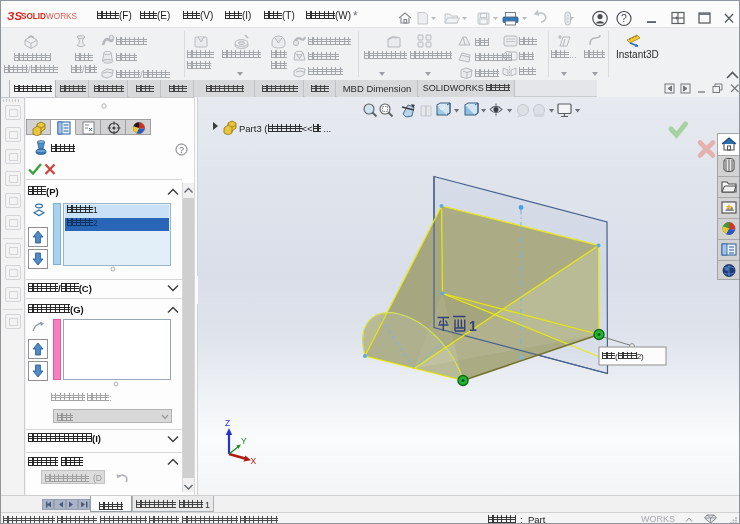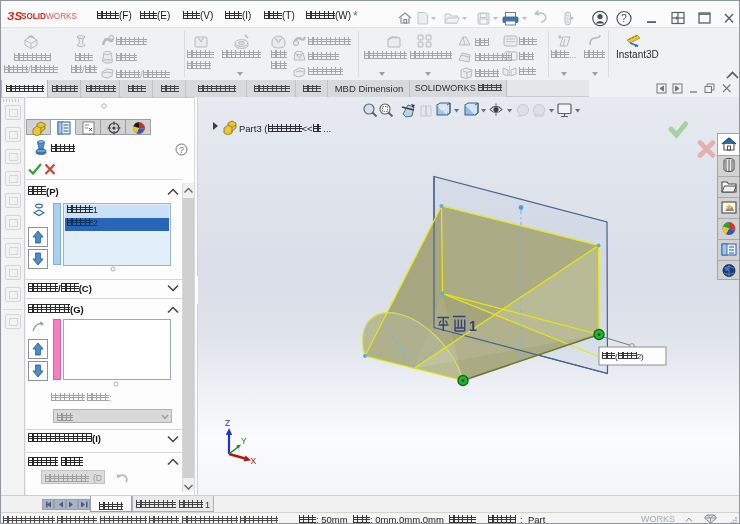--- a/index.html
+++ b/index.html
@@ -8,21 +8,21 @@
 .jp{display:inline-block;height:8px;opacity:.9;background-image:repeating-linear-gradient(0deg,currentColor 0 1px,transparent 1px 2.7px),repeating-linear-gradient(90deg,currentColor 0 1px,transparent 1px 4.5px)}
 .jp7{display:inline-block;height:7px;opacity:.85;background-image:repeating-linear-gradient(0deg,currentColor 0 1px,transparent 1px 2.7px),repeating-linear-gradient(90deg,currentColor 0 1px,transparent 1px 4.5px)}
 
 #title{left:0;top:0;width:738px;height:27px;background:#fbfbfb;border-bottom:1px solid #e3e3e3}
 .menu{position:absolute;top:9px;font-size:10px;color:#1b1b1b}
 
 #ribbon{left:0;top:27px;width:738px;height:52px;background:#f0f1f2}
 .rsep{position:absolute;top:3px;width:1px;height:46px;background:#dcdcdc}
 .rtxt{position:absolute;font-size:9px;color:#9ba0a5;white-space:nowrap}
 
-#tabs{left:0;top:79px;width:588px;height:17px;background:linear-gradient(90deg,#d9dbdd 0 506px,#e4e6e9 506px 100%);border-bottom:1px solid #c9cbce}
+#tabs{left:8px;top:79px;width:588px;height:17px;background:linear-gradient(90deg,#d9dbdd 0 506px,#e4e6e9 506px 100%);border-bottom:1px solid #c9cbce}
 .tab{position:absolute;top:0;height:17px;background:#d7d9db;border-right:1px solid #bfc1c4;color:#2c2c2c;font-size:9.5px;text-align:center;line-height:17px;white-space:nowrap;overflow:hidden}
 .tab.on{background:#f2f3f4;border-right:1px solid #b5b7ba;border-left:1px solid #b5b7ba}
 
 #lstrip{left:0;top:96px;width:24px;height:398px;background:#f3f3f3;border-right:1px solid #cdcfd2;border-top:1px solid #c6c8ca}
 #pm{left:25px;top:96px;width:168px;height:398px;background:#fdfdfd;border-top:1px solid #c6c8ca}
 .pmtab{position:absolute;top:21px;width:25px;height:16px;background:#d2d2d2;border:1px solid #9d9fa2;border-left:none}
 .pmtab.on{background:#fdfdfd;border-bottom:1px solid #fdfdfd}
 .btnud{position:absolute;left:2px;width:20px;height:20px;background:#fff;border:1px solid #8f9194}
 .sbx{position:absolute;left:156px;width:12px;background:#f0f0f0;border-left:1px solid #d8d8d8}
 .ghost{position:absolute;left:4px;width:16px;height:15px;border:1px solid #d3d5d8;border-radius:2px}
@@ -662,21 +662,20 @@
         <path d="M21 2.5 v6 l-4 -3 z"></path>
         <path d="M27 2.5 v6 l4 -3 z"></path>
         <path d="M39 2.5 v6 l4 -3 z M44 2.5 h1.5 v6 H44 z"></path>
       </g>
     </svg>
     <div class="abs" style="left:89px;top:0;width:42px;height:16px;background:#fafafa;border:1px solid #9aa0a6;border-top:none;text-align:center"><span class="jp" style="width:24px;margin-top:4px;color:#222"></span></div>
     <div class="abs" style="left:131px;top:0;width:82px;height:16px;background:#e9e9e9;border:1px solid #adb2b8;border-top:none;font-size:9px;color:#333;text-align:center"><span class="jp" style="width:40px;margin-top:4px"></span> <span class="jp" style="width:24px;margin-top:4px"></span> 1</div>
   </div>
   <div class="abs" id="status">
     <span class="abs" style="left:2px;top:2px;color:#3a3a3a"><span class="jp" style="width:52px;height:8.5px"></span><span class="jp" style="width:40px;height:8.5px;margin-left:2px"></span><span class="jp" style="width:47px;height:8.5px;margin-left:3px"></span><span class="jp" style="width:30px;height:8.5px;margin-left:2px"></span><span class="jp" style="width:56px;height:8.5px;margin-left:3px"></span><span class="jp" style="width:38px;height:8.5px;margin-left:2px"></span></span>
-    <span class="abs" style="left:298px;top:1px;color:#222"><span class="jp" style="width:17px;height:8.5px"></span>: 50mm&nbsp;&nbsp;<span class="jp" style="width:17px;height:8.5px"></span>: 0mm,0mm,0mm&nbsp;&nbsp;<span class="jp" style="width:27px;height:8.5px"></span></span>
     <span class="abs" style="left:487px;top:1px;color:#222"><span class="jp" style="width:28px;height:8.5px"></span><span style="margin-left:4px">:&nbsp;&nbsp;Part</span></span>
     <span class="abs" style="left:640px;top:1px;color:#a6aaae;font-size:9px">WORKS</span>
     <svg class="abs" style="left:684px;top:4px" width="8" height="6">
         <path d="M1 4.5 l3 -3.5 3 3.5" stroke="#8a8e92" stroke-width="1" fill="none"></path>
       </svg>
     <svg class="abs" style="left:703px;top:1px" width="13" height="10" viewBox="0 0 13 10">
         <path d="M3 1 h7 l2.5 3 -6 5 -6 -5 z" fill="#e4e6e8" stroke="#7a7e82" stroke-width="0.9"></path>
         <path d="M1 4 h11 M3 1 l3.5 3 3.5 -3 M6.5 9 V4" stroke="#7a7e82" stroke-width="0.7" fill="none"></path>
       </svg>
     <svg class="abs" style="left:728px;top:3px" width="9" height="9">

